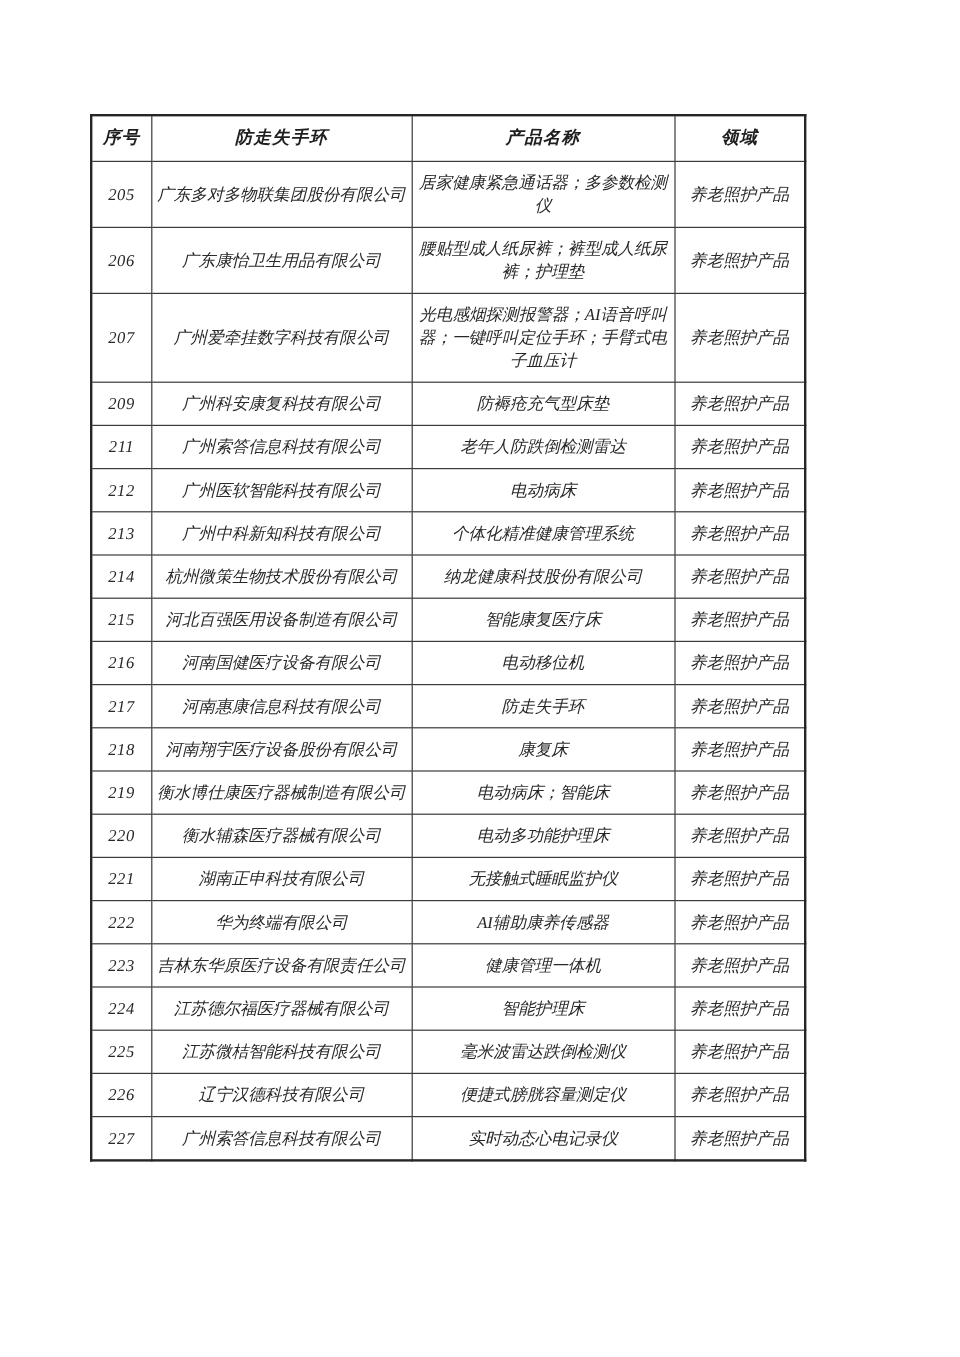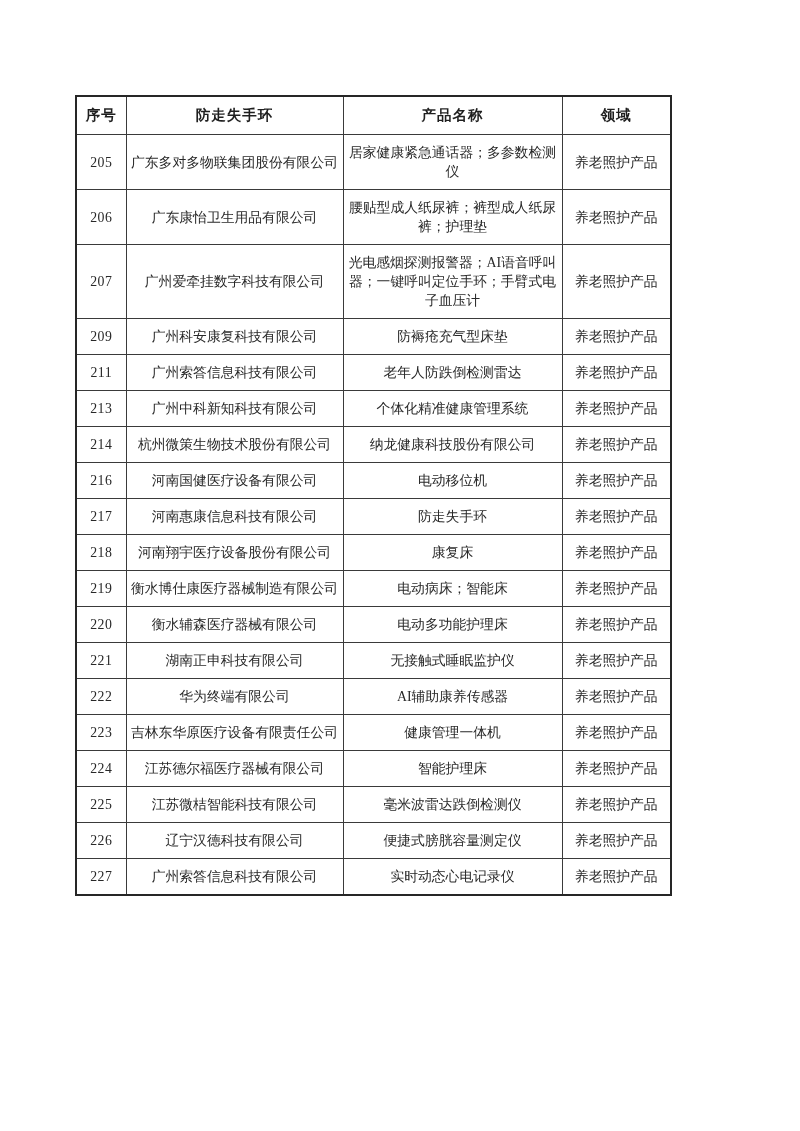--- a/index.html
+++ b/index.html
@@ -16,20 +16,21 @@
     overflow: hidden;
   }
   table.doc-table {
     position: absolute;
     left: 75px;
     top: 95px;
     width: 597px;
     border-collapse: collapse;
     table-layout: fixed;
     border: 2px solid #262626;
+    font-style: italic;
   }
   .doc-table col.c1 { width: 50px; }
   .doc-table col.c2 { width: 217px; }
   .doc-table col.c3 { width: 219px; }
   .doc-table col.c4 { width: 109px; }
   .doc-table th {
     border: 1px solid #3a3a3a;
     font-size: 14.5px;
     font-weight: bold;
     color: #1f1f1f;
@@ -104,35 +105,47 @@
   </tr>
 
 
   <tr>
     <td class="c-serial">211</td>
     <td class="c-company">广州索答信息科技有限公司</td>
     <td class="c-product">老年人防跌倒检测雷达</td>
     <td class="c-field">养老照护产品</td>
   </tr>
 
+  <tr>
+    <td class="c-serial">212</td>
+    <td class="c-company">广州医软智能科技有限公司</td>
+    <td class="c-product">电动病床</td>
+    <td class="c-field">养老照护产品</td>
+  </tr>
 
   <tr>
     <td class="c-serial">213</td>
     <td class="c-company">广州中科新知科技有限公司</td>
     <td class="c-product">个体化精准健康管理系统</td>
     <td class="c-field">养老照护产品</td>
   </tr>
 
   <tr>
     <td class="c-serial">214</td>
     <td class="c-company">杭州微策生物技术股份有限公司</td>
     <td class="c-product">纳龙健康科技股份有限公司</td>
     <td class="c-field">养老照护产品</td>
   </tr>
 
+  <tr>
+    <td class="c-serial">215</td>
+    <td class="c-company">河北百强医用设备制造有限公司</td>
+    <td class="c-product">智能康复医疗床</td>
+    <td class="c-field">养老照护产品</td>
+  </tr>
 
   <tr>
     <td class="c-serial">216</td>
     <td class="c-company">河南国健医疗设备有限公司</td>
     <td class="c-product">电动移位机</td>
     <td class="c-field">养老照护产品</td>
   </tr>
 
   <tr>
     <td class="c-serial">217</td>

